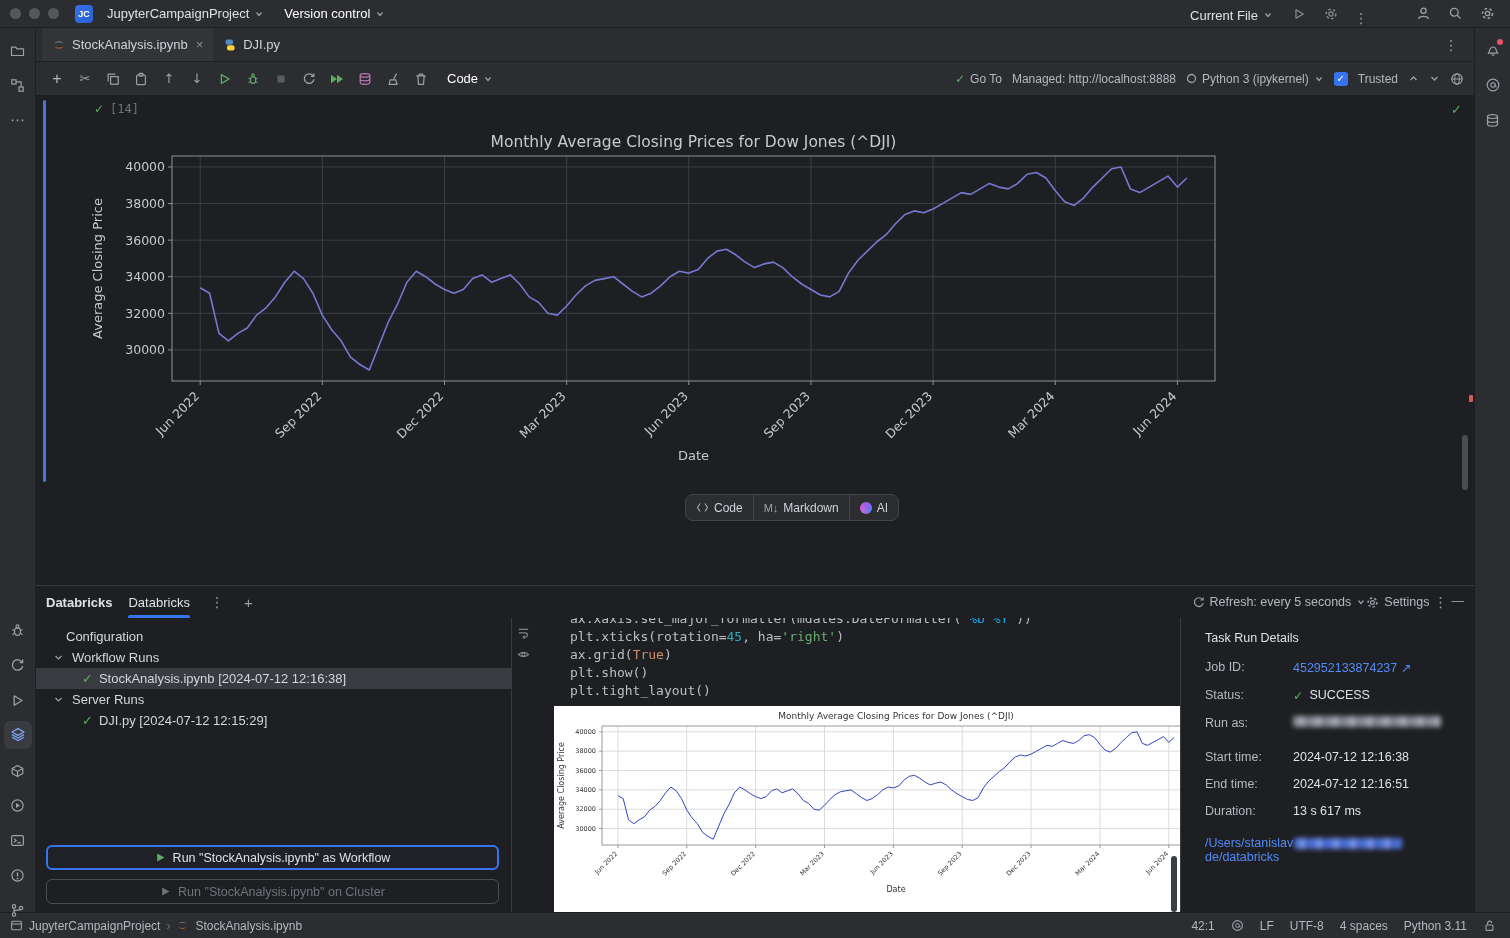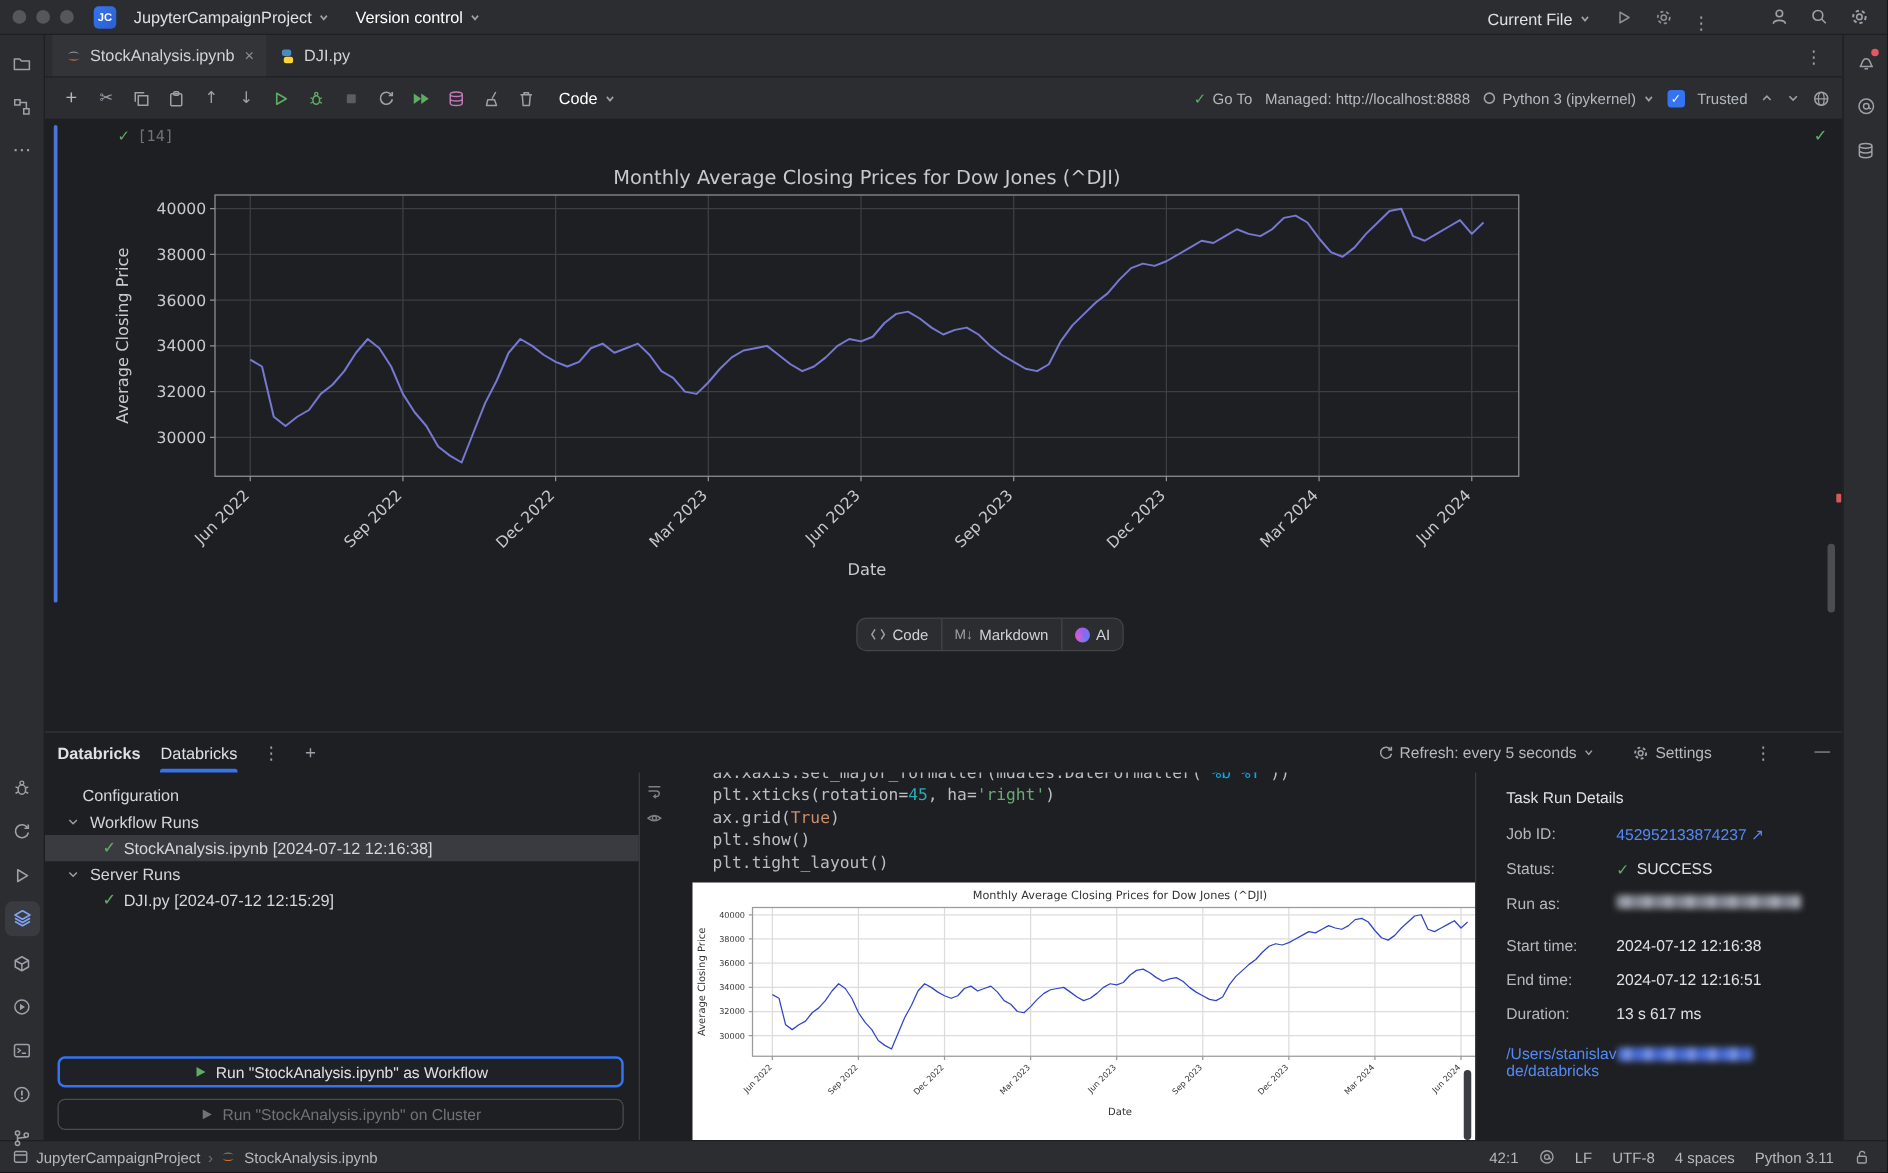--- a/index.html
+++ b/index.html
@@ -61,21 +61,21 @@
   .ai-dot{width:12px;height:12px;border-radius:50%;background:conic-gradient(#a05df0,#5f7df0,#d05fd0,#a05df0)}
   .ed-scroll{position:absolute;right:6px;top:339px;width:6px;height:55px;border-radius:3px;background:#4b4d52}
   .err-mark{position:absolute;right:1px;top:299px;width:4px;height:7px;background:#d35a5a;border-radius:1px}
 
   
   .toolwindow{height:327px;border-top:1px solid #393b40;display:flex;flex-direction:column;background:#1e1f22}
   .tw-header{height:32px;display:flex;align-items:center;padding:0 10px;gap:16px;flex:none}
   .tw-title{font-weight:bold;color:#dfe1e5}
   .tw-tab{position:relative;height:32px;display:flex;align-items:center;color:#dfe1e5}
   .tw-tab .ul{position:absolute;left:0;right:0;bottom:0;height:3px;background:#3574f0;border-radius:2px 2px 0 0}
-  .tw-hdr-right{margin-left:auto;display:flex;gap:30px;color:#b4b8bf;font-size:12.5px}
+  .tw-hdr-right{margin-left:auto;display:flex;gap:0;color:#b4b8bf;font-size:12.5px}
   .hdr-group{display:flex;align-items:center;gap:5px}
   .tw-content{flex:1;display:flex;min-height:0}
   .tw-left{width:476px;flex:none;position:relative;border-right:1px solid #393b40;padding-top:8px}
   .trow{height:21px;display:flex;align-items:center;gap:6px;font-size:13px;color:#d4d6db}
   .trow .chevron{width:16px;display:flex;justify-content:center}
   .trow.sel{background:#393b40}
   .run-opts{position:absolute;left:10px;right:12px;bottom:8px}
   .run-opts .ro-label{font-size:12px;color:#6f737a;margin-bottom:7px;padding-left:2px}
   .robtn{width:100%;height:25px;border-radius:6px;display:flex;align-items:center;justify-content:center;gap:7px;font-size:12.5px}
   .robtn.primary{border:2px solid #3574f0;background:#1f2126;color:#dfe1e5}

